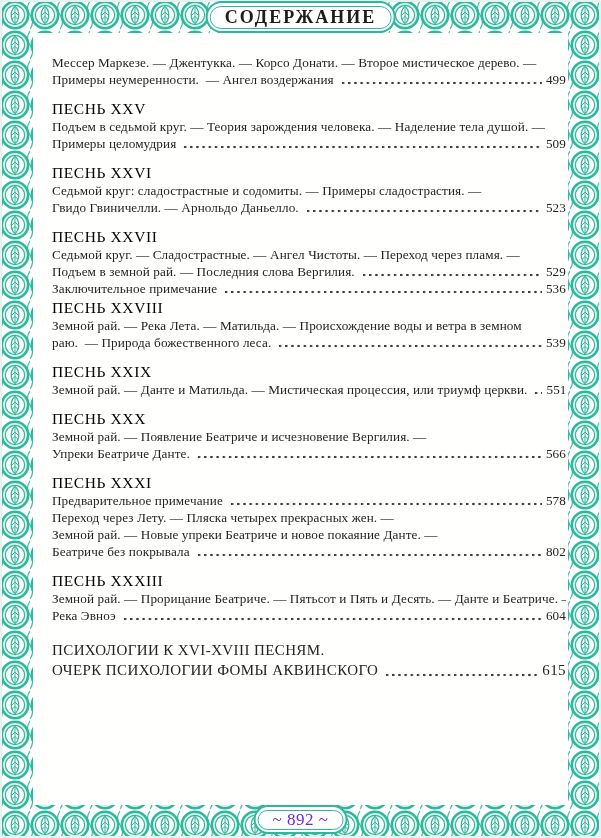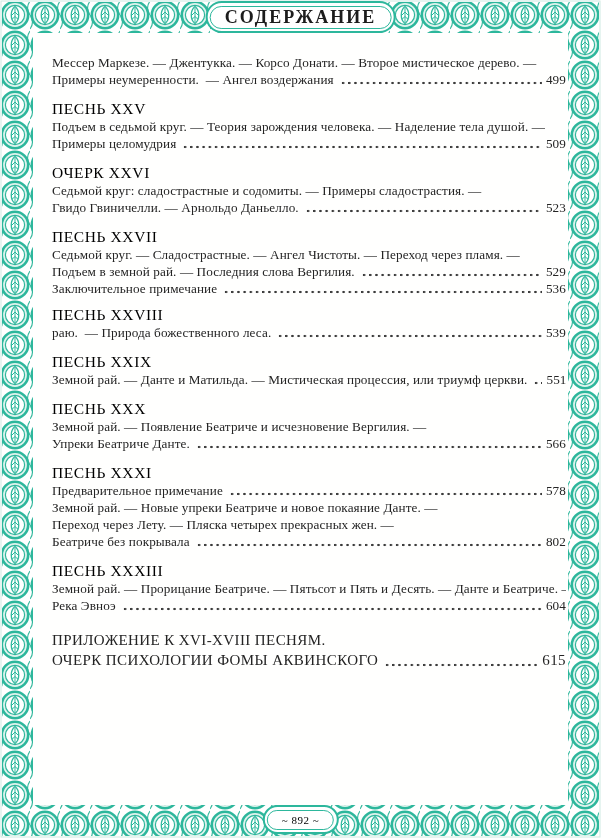--- a/index.html
+++ b/index.html
@@ -9,21 +9,21 @@
     font-family:"Liberation Serif","DejaVu Serif",serif;
     color:#242424;
   }
   .frame { position:absolute; left:0; top:0; }
   .content {
     position:absolute; left:52px; top:33px; width:514px; bottom:33px;
     padding-top:21px; box-sizing:border-box;
   }
   .section { margin-top:11px; }
   .section:first-child { margin-top:0; }
-  .section.tight { margin-top:8px; }
+  .section.tight { margin-top:1px; }
   .section.appendix { margin-top:16px; }
   .heading {
     font-size:15.5px; line-height:19px; letter-spacing:0.6px; color:#000000;
   }
   .toc-line {
     display:flex; align-items:flex-start;
     font-size:13.2px; line-height:17px; letter-spacing:0.1px;
     overflow:hidden;
   }
   .toc-line.caps { font-size:15px; line-height:20px; letter-spacing:0.4px; }
@@ -44,21 +44,21 @@
   .cartouche-inner {
     flex:1; border:1.1px solid #2db79c; border-radius:13px; background:#ffffff;
     display:flex; align-items:center; justify-content:center; padding:0 14px;
   }
   .header-cartouche { top:1px; height:32px; min-width:178px; }
   .header-cartouche .cartouche-inner span {
     font-weight:bold; font-size:18px; letter-spacing:2px; color:#1c1c1c; white-space:nowrap;
   }
   .footer-cartouche { bottom:4px; height:29px; min-width:76px; }
   .footer-cartouche .cartouche-inner span {
-    font-size:11px; letter-spacing:0.5px; color:#000000; white-space:nowrap;
+    font-size:17px; letter-spacing:0.5px; color:#6d28d9; white-space:nowrap;
   }
 </style>
 </head>
 <body>
 
 <div class="page">
 
   <svg class="frame" width="601" height="838" viewBox="0 0 601 838" aria-hidden="true">
     <defs>
       <pattern id="orn" width="30" height="30" patternUnits="userSpaceOnUse">
@@ -99,21 +99,21 @@
         <div class="toc-line">
           <span class="toc-text">Подъем в седьмой круг. — Теория зарождения человека. — Наделение тела душой. —</span>
         </div>
         <div class="toc-line">
           <span class="toc-text">Примеры целомудрия</span>
           <span class="leader"></span>
           <span class="page-num">509</span>
         </div>
       </div>
       <div class="section">
-        <div class="heading">ОЧЕРК XXVI</div>
+        <div class="heading">ПЕСНЬ XXVI</div>
         <div class="toc-line">
           <span class="toc-text">Седьмой круг: сладострастные и содомиты. — Примеры сладострастия. —</span>
         </div>
         <div class="toc-line">
           <span class="toc-text">Гвидо Гвиничелли. — Арнольдо Даньелло.</span>
           <span class="leader"></span>
           <span class="page-num">523</span>
         </div>
       </div>
       <div class="section">
@@ -128,20 +128,23 @@
         </div>
         <div class="toc-line">
           <span class="toc-text">Заключительное примечание</span>
           <span class="leader"></span>
           <span class="page-num">536</span>
         </div>
       </div>
       <div class="section tight">
         <div class="heading">ПЕСНЬ XXVIII</div>
         <div class="toc-line">
+          <span class="toc-text">Земной рай. — Река Лета. — Матильда. — Происхождение воды и ветра в земном</span>
+        </div>
+        <div class="toc-line">
           <span class="toc-text">раю.  — Природа божественного леса.</span>
           <span class="leader"></span>
           <span class="page-num">539</span>
         </div>
       </div>
       <div class="section">
         <div class="heading">ПЕСНЬ XXIX</div>
         <div class="toc-line">
           <span class="toc-text">Земной рай. — Данте и Матильда. — Мистическая процессия, или триумф церкви.</span>
           <span class="leader"></span>
@@ -160,45 +163,45 @@
         </div>
       </div>
       <div class="section">
         <div class="heading">ПЕСНЬ XXXI</div>
         <div class="toc-line">
           <span class="toc-text">Предварительное примечание</span>
           <span class="leader"></span>
           <span class="page-num">578</span>
         </div>
         <div class="toc-line">
+          <span class="toc-text">Переход через Лету. — Пляска четырех прекрасных жен. —</span>
+        </div>
+        <div class="toc-line">
           <span class="toc-text">Земной рай. — Новые упреки Беатриче и новое покаяние Данте. —</span>
-        </div>
-        <div class="toc-line">
-          <span class="toc-text">Переход через Лету. — Пляска четырех прекрасных жен. —</span>
         </div>
         <div class="toc-line">
           <span class="toc-text">Беатриче без покрывала</span>
           <span class="leader"></span>
           <span class="page-num">802</span>
         </div>
       </div>
       <div class="section">
         <div class="heading">ПЕСНЬ XXXIII</div>
         <div class="toc-line">
           <span class="toc-text">Земной рай. — Прорицание Беатриче. — Пятьсот и Пять и Десять. — Данте и Беатриче. —</span>
         </div>
         <div class="toc-line">
           <span class="toc-text">Река Эвноэ</span>
           <span class="leader"></span>
           <span class="page-num">604</span>
         </div>
       </div>
       <div class="section appendix">
         <div class="toc-line caps">
-          <span class="toc-text">ПРИЛОЖЕНИЕ К XVI-XVIII ПЕСНЯМ.</span>
+          <span class="toc-text">ПСИХОЛОГИИ К XVI-XVIII ПЕСНЯМ.</span>
         </div>
         <div class="toc-line caps">
           <span class="toc-text">ОЧЕРК ПСИХОЛОГИИ ФОМЫ АКВИНСКОГО</span>
           <span class="leader"></span>
           <span class="page-num">615</span>
         </div>
       </div>
     </div>
 
   <div class="cartouche footer-cartouche">

